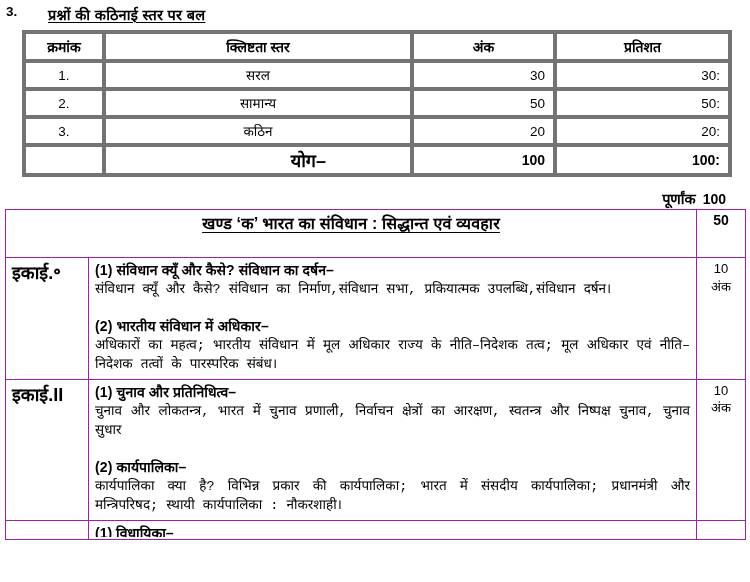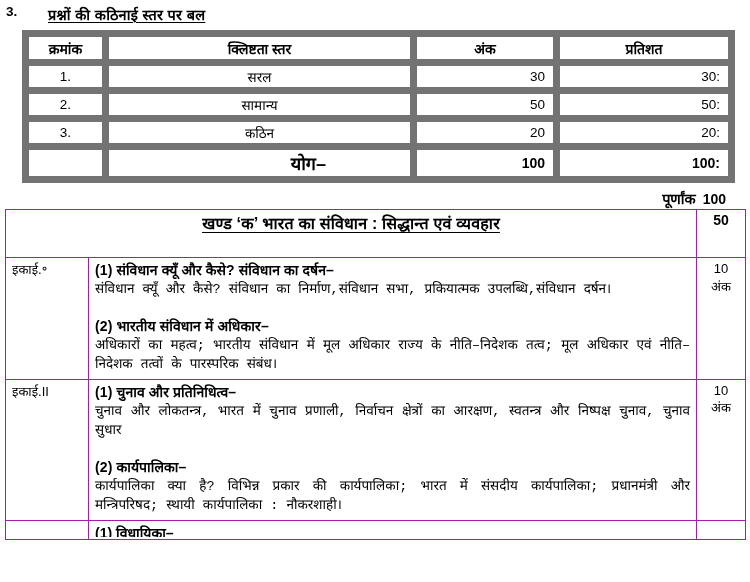--- a/index.html
+++ b/index.html
@@ -56,21 +56,21 @@
     width: 706px;
     border-collapse: collapse;
     table-layout: fixed;
   }
   table.diff col.c1 { width: 80px; }
   table.diff col.c2 { width: 308px; }
   table.diff col.c3 { width: 143px; }
   table.diff col.c4 { width: 175px; }
 
   table.diff td, table.diff th {
-    border: 7px solid #737373;
+    border: 4px solid #737373;
     height: 28px;
     padding: 1px 8px;
     font-size: 13.5px;
     vertical-align: middle;
   }
   table.diff th {
     font-weight: bold;
     font-size: 14px;
     text-align: center;
     height: 29px;
@@ -128,22 +128,22 @@
     text-underline-offset: 3px;
   }
   td.sec-marks {
     text-align: center;
     font-weight: bold;
     font-size: 14px;
     padding-top: 5px;
   }
 
   td.unit-label {
-    font-weight: normal;
-    font-size: 13px;
+    font-weight: bold;
+    font-size: 18px;
     text-align: left;
     padding-left: 8px;
     padding-top: 4px;
     white-space: nowrap;
   }
   td.unit-body {
     font-size: 13.5px;
     padding-left: 7px;
     padding-top: 3px;
     padding-bottom: 4px;

